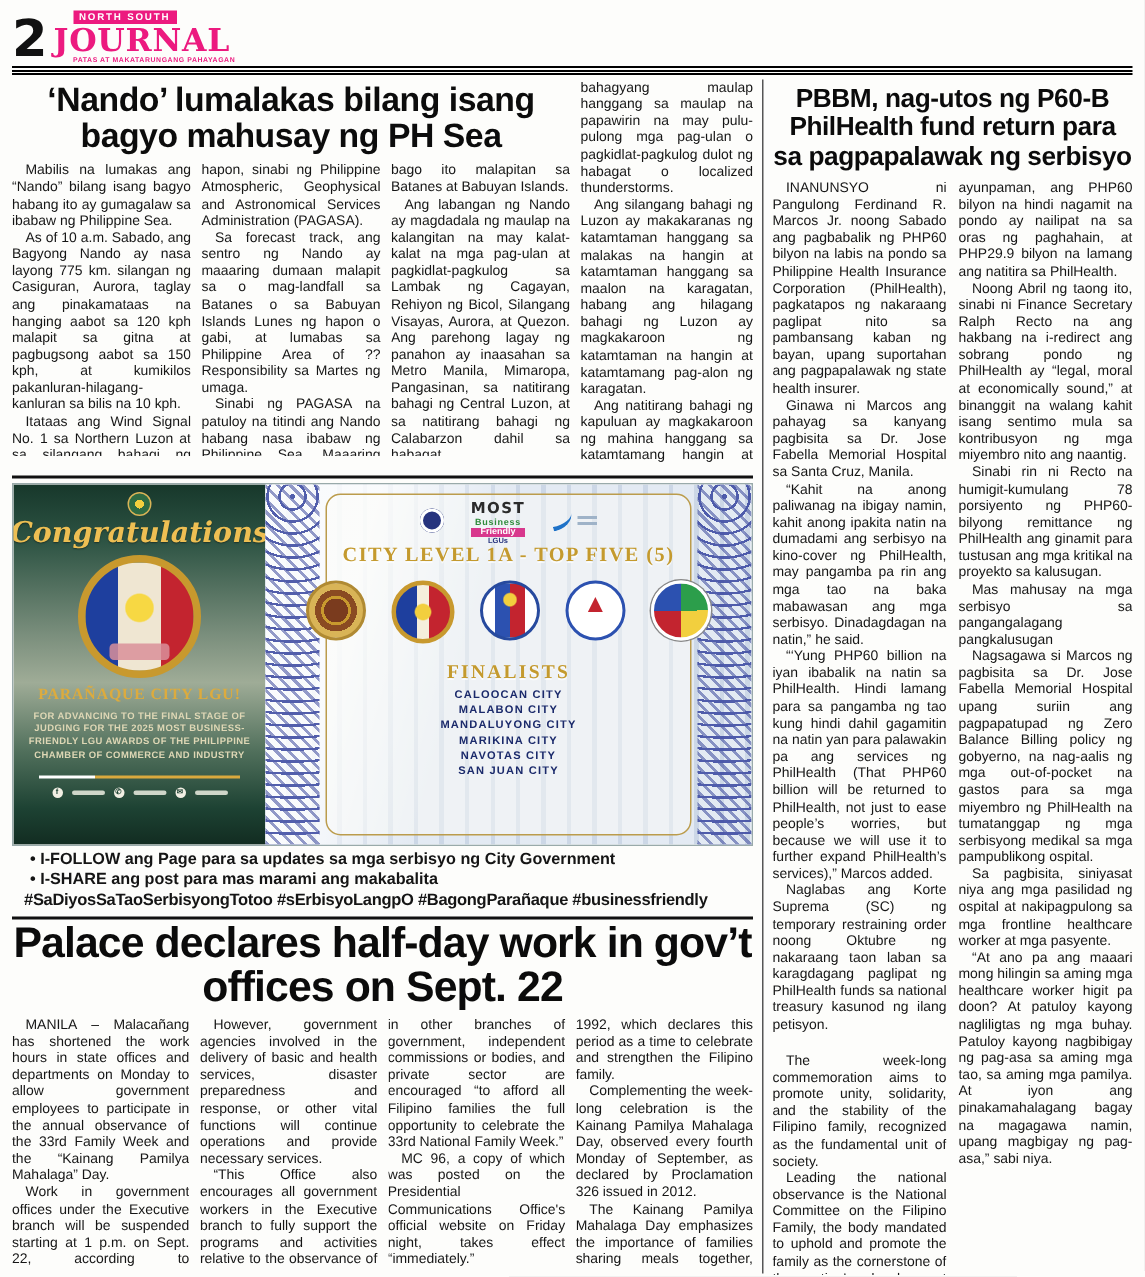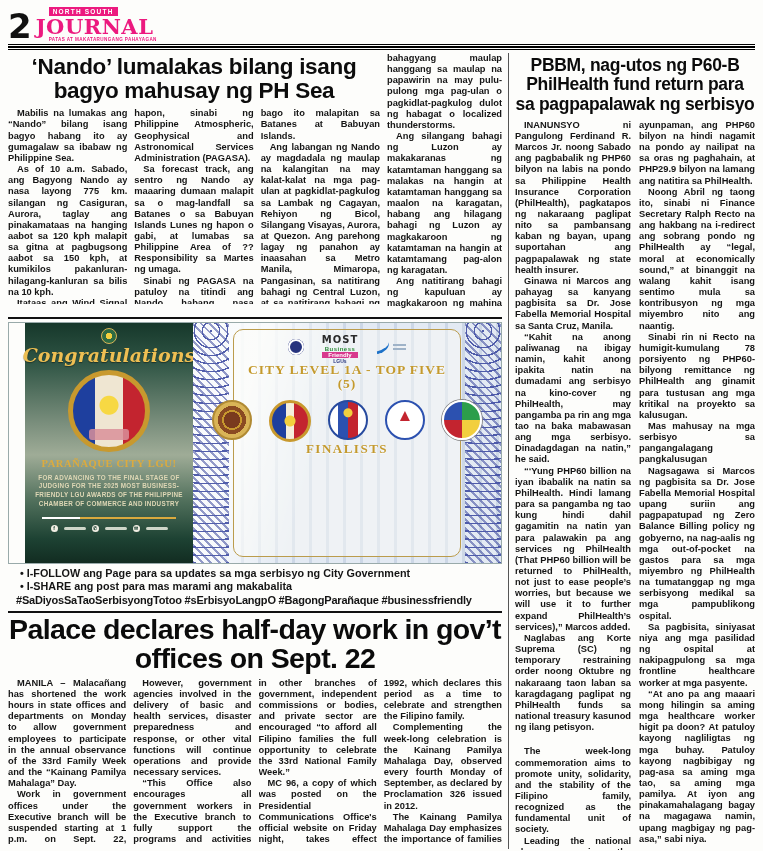--- a/index.html
+++ b/index.html
@@ -16,36 +16,36 @@
   .logo-tag{color:#ec1a7f;font:700 4.6px "Liberation Sans",sans-serif;letter-spacing:.4px;margin-left:13px;}
   .issue-date{margin-left:auto;font:700 23px "Liberation Sans",sans-serif;letter-spacing:-.5px;color:#0d0d0d;align-self:center;}
   .rule-triple{height:6px;margin-top:2px;
      background:linear-gradient(180deg,#000 0 1.4px,transparent 1.4px 2.4px,#000 2.4px 3.8px,transparent 3.8px 4.8px,#000 4.8px 6px);}
   
   .content{display:flex;margin-top:3px;height:796px;}
   .left-col{width:494px;flex:none;}
   .vdivider{width:1px;background:#555;margin:0 6px;}
   .right-col{flex:1;min-width:0;}
   
-  .col{font-size:9.3px;line-height:11.15px;text-align:justify;overflow:hidden;font-weight:bold;}
+  .col{font-size:9.3px;line-height:11.15px;text-align:justify;overflow:hidden;}
   .col p{margin:0;text-indent:9px;}
   .cont p:first-child{text-indent:0;}
   
   .nando{display:flex;gap:7px;height:262px;}
   .nando-main{width:372px;flex:none;}
   .nando h1{margin:2px 0 6px;font:700 22.5px/1.05 "Liberation Sans",sans-serif;
             letter-spacing:-.3px;text-align:center;color:#0c0c0c;}
   .cols3{display:grid;grid-template-columns:1fr 1fr 1fr;gap:7px;height:196px;}
   .nando-col4{flex:1;height:258px;}
   .rule-thin{height:2px;background:#111;margin:2px 0 3px;}
   
   .promo{margin:0;display:flex;height:240px;border:1px solid #9aa;overflow:hidden;}
   .promo-left{width:168px;flex:none;position:relative;text-align:center;
      background:linear-gradient(180deg,#17382b 0%,#2e5444 16%,#7b8f7d 42%,#9fac97 55%,#51705c 74%,#1d4233 90%,#122c21 100%);
-     display:flex;flex-direction:column;align-items:center;padding:5px 8px;box-sizing:border-box;margin-left:16px;}
+     display:flex;flex-direction:column;align-items:center;padding:5px 8px;box-sizing:border-box;}
   .mini-logo{width:14px;height:14px;border-radius:50%;background:radial-gradient(circle,#f2cf3e 0 3px,#2e6b43 3px);border:1px solid #d9b457;}
   .congrats{font:700 italic 19px/1 "DejaVu Serif",serif;color:#eebf53;text-shadow:0 1px 1px #00000066;margin-top:2px;}
   .big-seal{width:72px;height:72px;border-radius:50%;border:5px solid #c8992e;margin-top:5px;position:relative;
      background:radial-gradient(circle at 50% 42%,#f7d843 0 9px,rgba(0,0,0,0) 10px),
                 linear-gradient(90deg,#1e3f9e 0 30%,#efe6d2 30% 70%,#c3242f 70%);}
   .big-seal::after{content:"";position:absolute;left:16px;right:16px;bottom:7px;height:11px;
      background:#d98f9a;border-radius:3px;opacity:.85;}
   .lgu-title{font:700 10.5px/1.1 "Liberation Serif",serif;color:#dcAB3e;letter-spacing:.6px;margin-top:6px;color:#dcab3e;}
   .lgu-sub{font:700 6.3px/1.4 "Liberation Sans",sans-serif;color:#ded7b5;letter-spacing:.3px;margin-top:4px;text-align:center;}
   .gold-line{width:88%;height:2px;background:linear-gradient(90deg,#fff 0 28%,#d9a93e 28%);margin-top:8px;}
@@ -79,21 +79,21 @@
   .seal{width:36px;height:36px;border-radius:50%;flex:none;position:relative;}
   .seal-1{border:2px solid #b08a33;background:radial-gradient(circle,#7a3b1e 0 8px,#c8992e 8px 10px,#8a4a22 10px 14px,#d9b457 14px);}
   .seal-2{border:3px solid #c8992e;background:radial-gradient(circle,#f2cf3e 0 5px,rgba(0,0,0,0) 6px),
       linear-gradient(90deg,#1e3f9e 0 38%,#f5efdc 38% 62%,#c3242f 62%);}
   .seal-3{border:2px solid #274a9e;background:radial-gradient(circle at 50% 30%,#f2cf3e 0 4px,rgba(0,0,0,0) 5px),
       linear-gradient(90deg,#fff 0 22%,#2c51b0 22% 50%,#c3242f 50% 78%,#fff 78%);background-color:#fff;}
   .seal-4{border:2px solid #2c51b0;background:#fff;}
   .seal-4::after{content:"▲";position:absolute;left:0;right:0;top:5px;text-align:center;font-size:17px;color:#c3242f;line-height:1;}
   .seal-5{border:2px solid #fff;box-shadow:0 0 0 1px #888;
       background:conic-gradient(#2c9e4b 0 25%,#f2cf3e 0 50%,#c3242f 0 75%,#2c51b0 0);}
-  .finalists{font:700 13px/1 "Liberation Serif",serif;color:#c49a2e;letter-spacing:1.5px;margin-top:0;
+  .finalists{font:700 13px/1 "Liberation Serif",serif;color:#c49a2e;letter-spacing:1.5px;margin-top:12px;
       text-shadow:0 1px 0 rgba(255,255,255,.7);text-align:center;}
   .cities{margin-top:4px;}
   .cities p{margin:0;font:700 7.4px/1.4 "Liberation Sans",sans-serif;color:#1b2a6b;letter-spacing:.8px;text-indent:0;}
   
   .caption{margin-top:3px;font-weight:700;}
   .caption .cap-main{font:700 10.8px/1.22 "Liberation Sans",sans-serif;text-align:justify;text-indent:26px;margin:0;}
   .caption .bullet{font:700 10.8px/1.25 "Liberation Sans",sans-serif;margin:0;padding-left:12px;}
   .caption .tags{font:700 11px/1.25 "Liberation Sans",sans-serif;margin:0;padding-left:8px;letter-spacing:-.2px;}
   .rule-mid{height:2px;background:#111;margin:3px 0 1px;}
   
@@ -187,20 +187,28 @@
             </div>
             <div class="cert-title">CITY LEVEL 1A - TOP FIVE (5)</div>
             <div class="seals-row">
               <div class="seal seal-1"></div>
               <div class="seal seal-2"></div>
               <div class="seal seal-3"></div>
               <div class="seal seal-4"></div>
               <div class="seal seal-5"></div>
             </div>
             <div class="finalists">FINALISTS</div>
+            <div class="cities">
+                <p>CALOOCAN CITY</p>
+                <p>MALABON CITY</p>
+                <p>MANDALUYONG CITY</p>
+                <p>MARIKINA CITY</p>
+                <p>NAVOTAS CITY</p>
+                <p>SAN JUAN CITY</p>
+              </div>
           </div>
         </div>
       </figure>
 
       <div class="caption">
         <p class="bullet">• I-FOLLOW ang Page para sa updates sa mga serbisyo ng City Government</p>
         <p class="bullet">• I-SHARE ang post para mas marami ang makabalita</p>
         <p class="tags">#SaDiyosSaTaoSerbisyongTotoo #sErbisyoLangpO #BagongParañaque #businessfriendly</p>
       </div>
 

